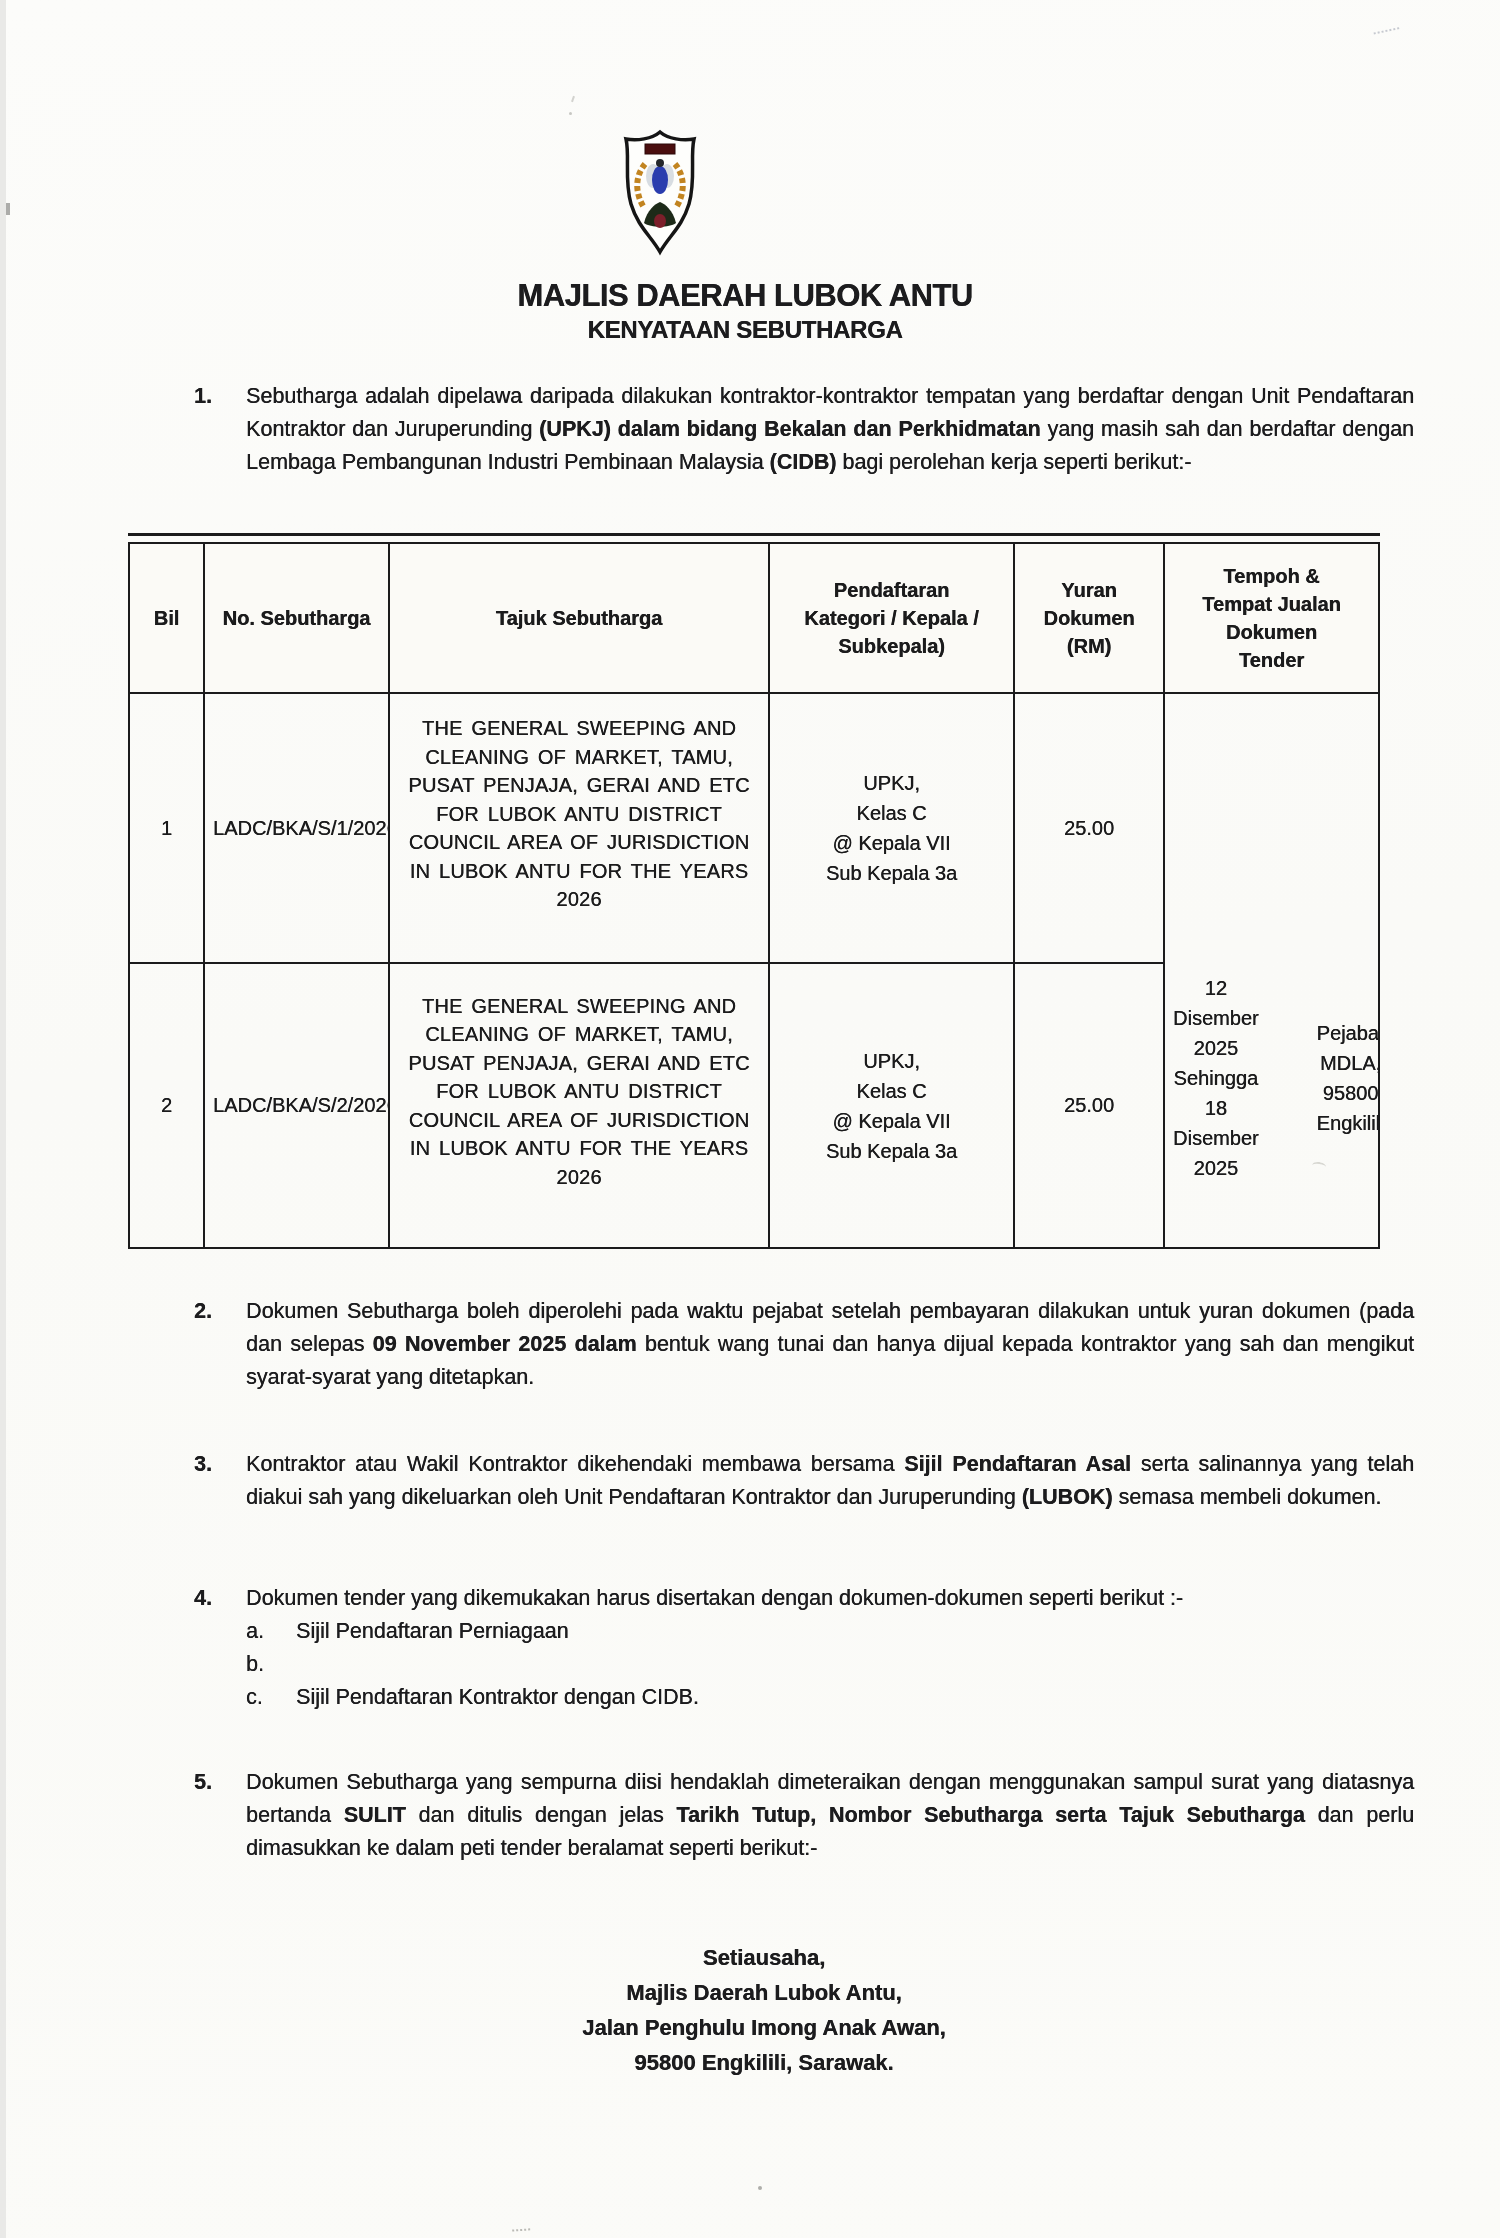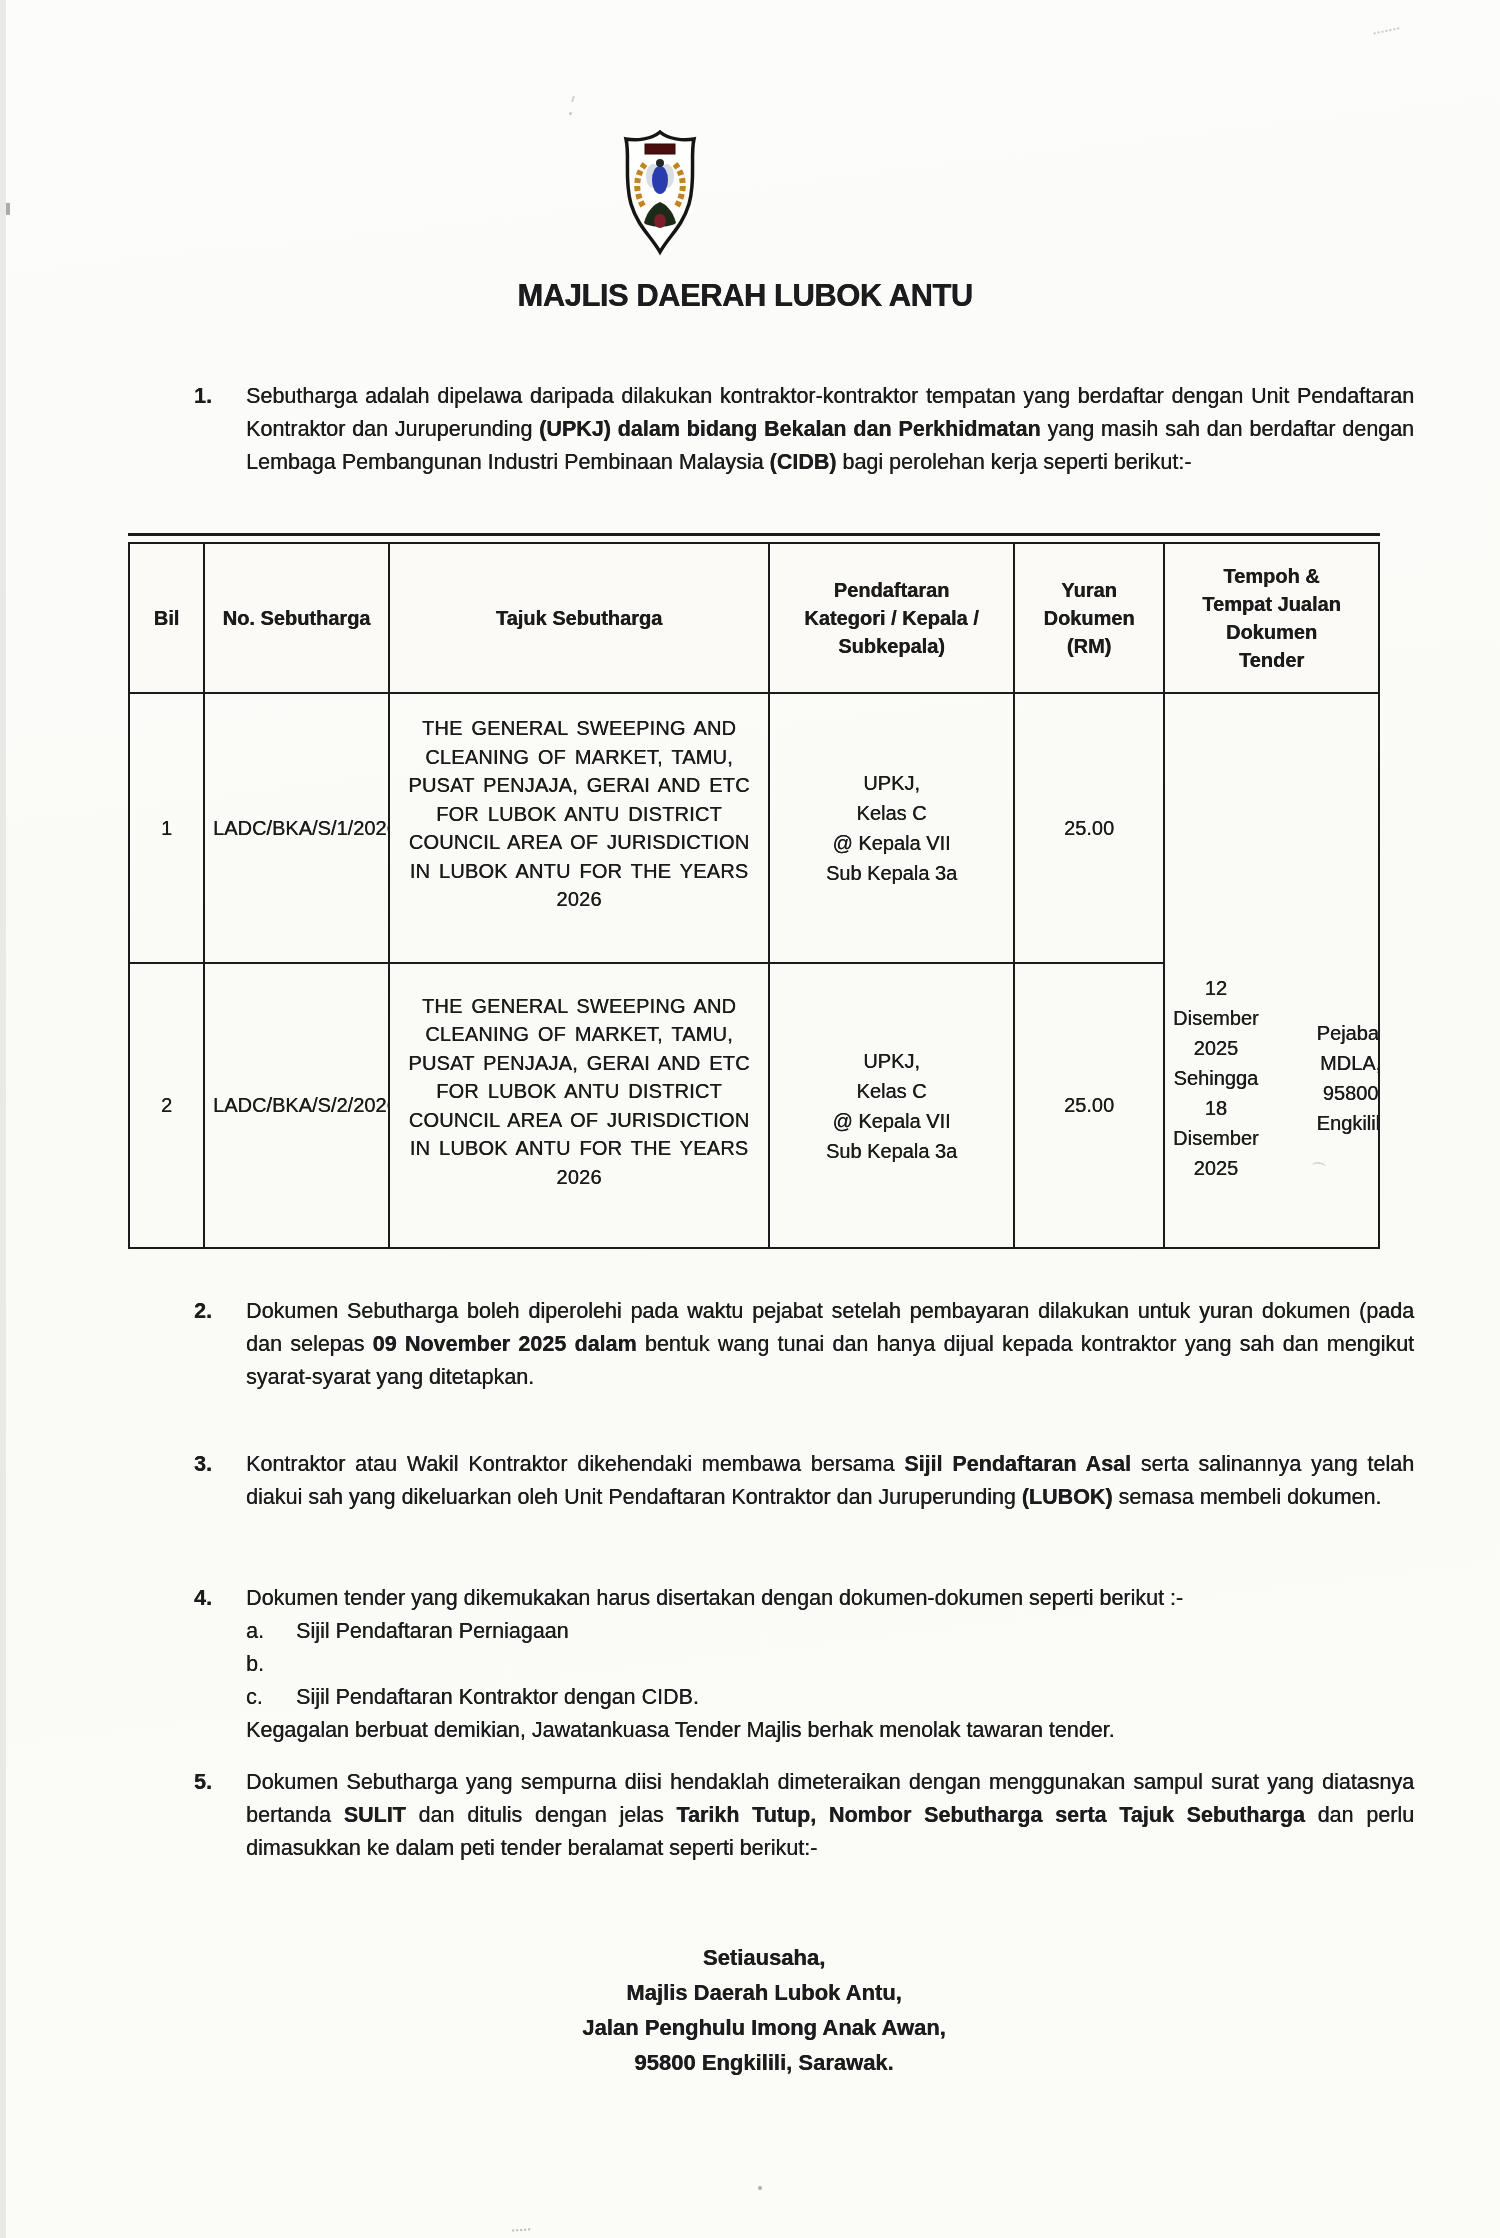--- a/index.html
+++ b/index.html
@@ -103,20 +103,21 @@
       <ellipse cx="34" cy="48" rx="7" ry="12" fill="#d8dde2"></ellipse>
       <ellipse cx="48" cy="48" rx="7" ry="12" fill="#d8dde2"></ellipse>
       <ellipse cx="41" cy="52" rx="8" ry="14" fill="#2a3dae"></ellipse>
       <circle cx="41" cy="35" r="4" fill="#23262b"></circle>
       <path d="M25 95 C28 82 36 76 41 74 C46 76 54 82 57 95 C50 100 32 100 25 95 Z" fill="#1d2a18"></path>
       <ellipse cx="41" cy="93" rx="6" ry="7" fill="#7c1f2a"></ellipse>
     </svg>
   </div>
 
   <div class="doc-title">MAJLIS DAERAH LUBOK ANTU</div>
+  <div class="doc-subtitle">KENYATAAN SEBUTHARGA</div>
 
   <div class="para" style="top:380px;">
     <div class="pnum">1.</div>
     <div class="ptext"><span>Sebutharga adalah dipelawa daripada dilakukan kontraktor-kontraktor tempatan yang berdaftar dengan Unit Pendaftaran Kontraktor dan Juruperunding </span><b>(UPKJ) dalam bidang Bekalan dan Perkhidmatan</b><span> yang masih sah dan berdaftar dengan Lembaga Pembangunan Industri Pembinaan Malaysia </span><b>(CIDB)</b><span> bagi perolehan kerja seperti berikut:-</span></div>
   </div>
 
   <div class="topline"></div>
   <table class="quote-table">
     <colgroup>
       <col style="width:75px">
@@ -194,21 +195,20 @@
         <span>Sijil Pendaftaran Perniagaan</span>
       </div>
       <div class="subitem">
         <span class="subletter">b.</span>
       </div>
       <div class="subitem">
         <span class="subletter">c.</span>
         <span>Sijil Pendaftaran Kontraktor dengan CIDB.</span>
       </div>
     </div>
-    <div class="closing">Kegagalan berbuat demikian, Jawatankuasa Tender Majlis berhak menolak tawaran tender.</div>
   </div>
 
   <div class="para" style="top:1766px;">
     <div class="pnum">5.</div>
     <div class="ptext"><span>Dokumen Sebutharga yang sempurna diisi hendaklah dimeteraikan dengan menggunakan sampul surat yang diatasnya bertanda </span><b>SULIT</b><span> dan ditulis dengan jelas </span><b>Tarikh Tutup, Nombor Sebutharga serta Tajuk Sebutharga</b><span> dan perlu dimasukkan ke dalam peti tender beralamat seperti berikut:-</span></div>
   </div>
 
   <div class="address">
     <div>Setiausaha,</div>
     <div>Majlis Daerah Lubok Antu,</div>

